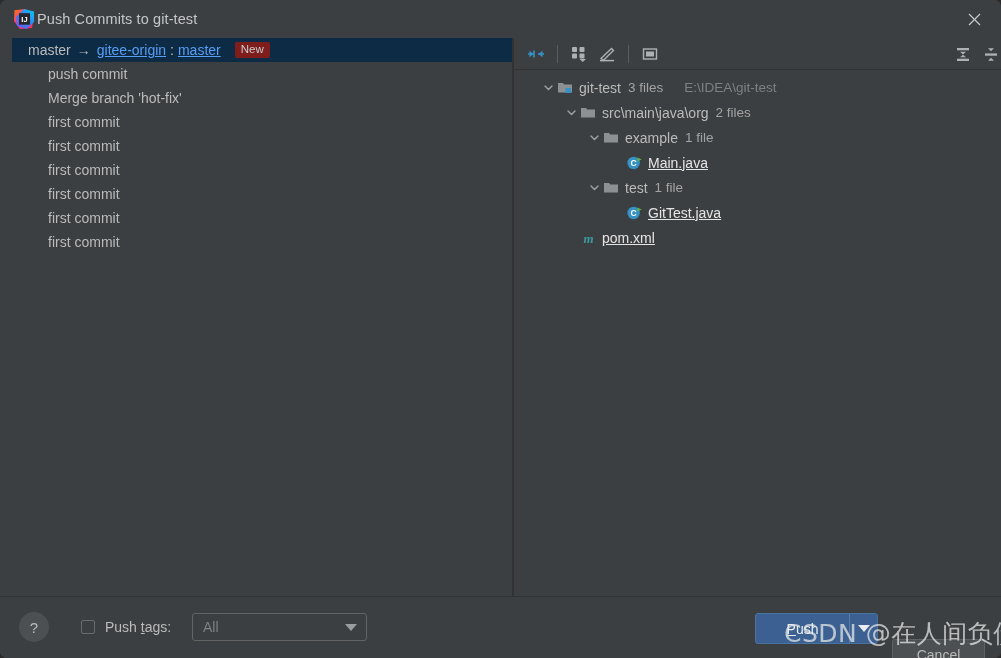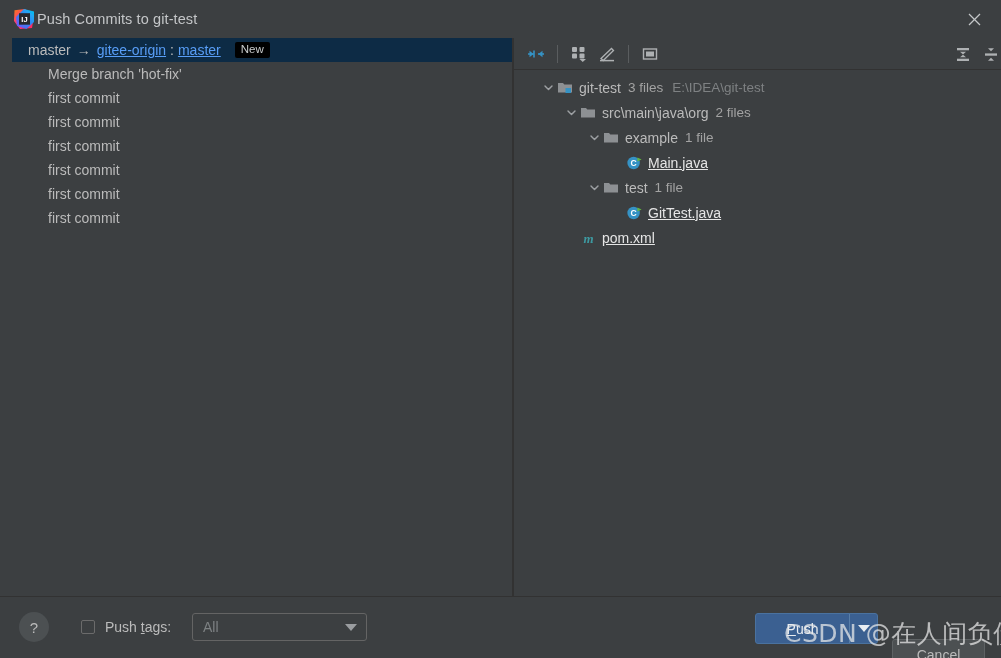--- a/index.html
+++ b/index.html
@@ -10,21 +10,21 @@
     background: #2b2b2b;
     font-family: "Liberation Sans", sans-serif;
     overflow: hidden;
   }
 
   #dialog {
     position: relative;
     width: 1001px;
     height: 658px;
     background: #3c3f41;
-    border-radius: 0;
+    border-radius: 7px;
     overflow: hidden;
   }
 
   
   #titlebar {
     position: absolute;
     left: 0; top: 0;
     width: 1001px; height: 38px;
     background: #3c3f41;
     display: flex;
@@ -94,21 +94,21 @@
   .branch-local { color: #bbbbbb; }
   .arrow-glyph { margin: 0 6px; color: #bbbbbb; font-size: 14px; }
   .branch-link {
     color: #589df6;
     text-decoration: underline;
     cursor: pointer;
   }
   .colon { margin: 0 4px; color: #bbbbbb; }
   .new-badge {
     margin-left: 14px;
-    background: #000000;
+    background: #7f1d1d;
     color: #c9cccd;
     font-size: 11.5px;
     padding: 1.5px 6px 2.5px 6px;
     border-radius: 2px;
     line-height: 1;
   }
 
   .commit-row {
     height: 24px;
     display: flex;
@@ -173,21 +173,21 @@
   .node-icon {
     width: 18px; height: 16px;
     margin-right: 5px;
     flex: none;
     display: flex; align-items: center; justify-content: center;
     position: relative;
   }
   .node-label { color: #bbbbbb; }
   .node-label.file-green { color: #e5e5e5; text-decoration: underline; }
   .node-count { color: #a3a3a3; margin-left: 7px; font-size: 13.5px; }
-  .node-path { color: #7e8183; margin-left: 9px; font-size: 13.5px; }
+  .node-path { color: #7e8183; margin-left: 21px; font-size: 13.5px; }
 
   
   #bottombar {
     position: absolute;
     left: 0; top: 596px;
     width: 1001px; height: 62px;
     background: #3c3f41;
     border-top: 1px solid #323232;
   }
   #help-btn {
@@ -346,20 +346,23 @@
       <div class="branch-row">
         <span class="branch-local">master</span>
         <span class="arrow-glyph">→</span>
         <span class="branch-link">gitee-origin</span>
         <span class="colon">:</span>
         <span class="branch-link">master</span>
         <span class="new-badge">New</span>
       </div>
       <div id="commit-rows">
           <div class="commit-row">
+            <span>push commit</span>
+          </div>
+          <div class="commit-row">
             <span>Merge branch 'hot-fix'</span>
           </div>
           <div class="commit-row">
             <span>first commit</span>
           </div>
           <div class="commit-row">
             <span>first commit</span>
           </div>
           <div class="commit-row">
             <span>first commit</span>

